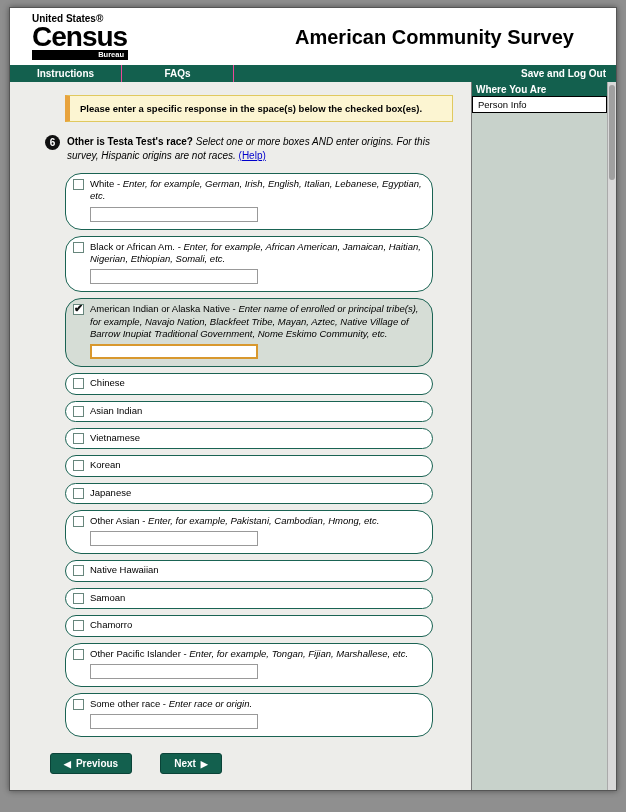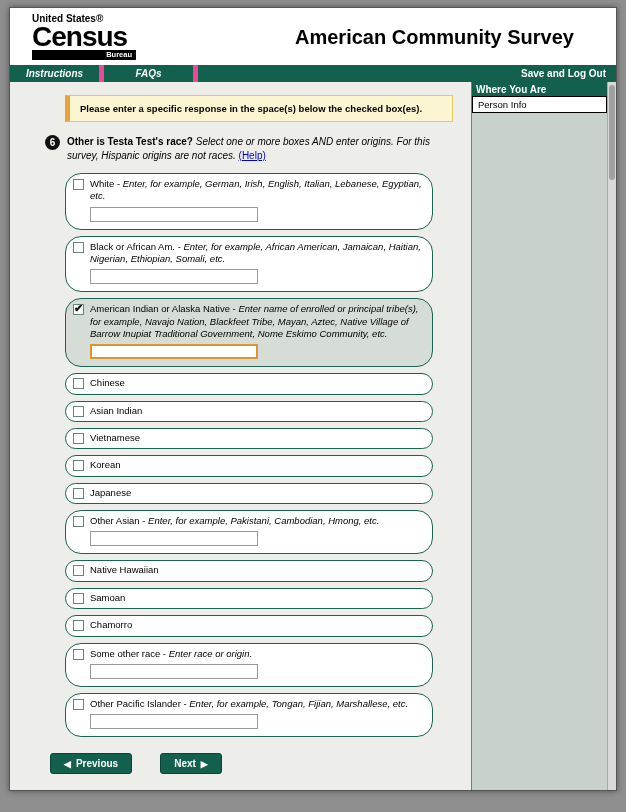--- a/index.html
+++ b/index.html
@@ -22,35 +22,35 @@
     align-items:center;
     background:#fff;
     padding:6px 22px 5px 22px;
     height:57px;
   }
   .logo { line-height:1; }
   .logo-top { font-size:10px; font-weight:bold; letter-spacing:0; }
   .logo-main { font-size:28px; font-weight:bold; letter-spacing:-1px; line-height:.9; }
   .logo-bar {
     background:#000; color:#fff; font-size:7.5px; font-weight:bold;
-    text-align:right; padding:1px 4px; width:104px; margin-top:1px;
+    text-align:right; padding:1px 4px; width:96px; margin-top:1px;
   }
   .app-title {
     flex:1; text-align:right; margin-right:20px;
     font-size:20px; font-weight:bold;
   }
   
   .nav {
     display:flex; align-items:stretch;
     background:#13604E; color:#fff;
     height:17px; font-size:10px; font-weight:bold;
   }
   .nav-tab {
-    width:94px; text-align:center; line-height:17px;
-    border-right:5px solid #ec4899; cursor:pointer;font-style:italic;
+    width:112px; text-align:center; line-height:17px;
+    border-right:1px solid #ec4899; cursor:pointer;
   }
   .nav-right { margin-left:auto; line-height:17px; padding-right:10px; cursor:pointer; }
   
   .content {
     display:flex; align-items:stretch;
     background:#EDEDEA;
     min-height:700px;
   }
   .main { flex:1; padding:10px 12px 16px 35px; }
   
@@ -260,29 +260,29 @@
     <label class="opt-line">
       <input type="checkbox" class="cb" style="">
       <span class="opt-text"><span class="opt-label">Chamorro</span></span>
     </label>
 
   </div>
 
   <div class="option-row">
     <label class="opt-line">
       <input type="checkbox" class="cb" style="">
+      <span class="opt-text"><span class="opt-label">Other Pacific Islander - </span><span class="opt-hint">Enter, for example, Tongan, Fijian, Marshallese, etc.</span></span>
+    </label>
+    <input type="text" class="option-input" style="">
+  </div>
+
+  <div class="option-row">
+    <label class="opt-line">
+      <input type="checkbox" class="cb" style="">
       <span class="opt-text"><span class="opt-label">Some other race - </span><span class="opt-hint">Enter race or origin.</span></span>
-    </label>
-    <input type="text" class="option-input" style="">
-  </div>
-
-  <div class="option-row">
-    <label class="opt-line">
-      <input type="checkbox" class="cb" style="">
-      <span class="opt-text"><span class="opt-label">Other Pacific Islander - </span><span class="opt-hint">Enter, for example, Tongan, Fijian, Marshallese, etc.</span></span>
     </label>
     <input type="text" class="option-input" style="">
   </div>
 </div>
 
       <div class="btn-row">
         <button class="btn">
           <span class="arrow">◀</span>
           <span>Previous</span>
         </button>

